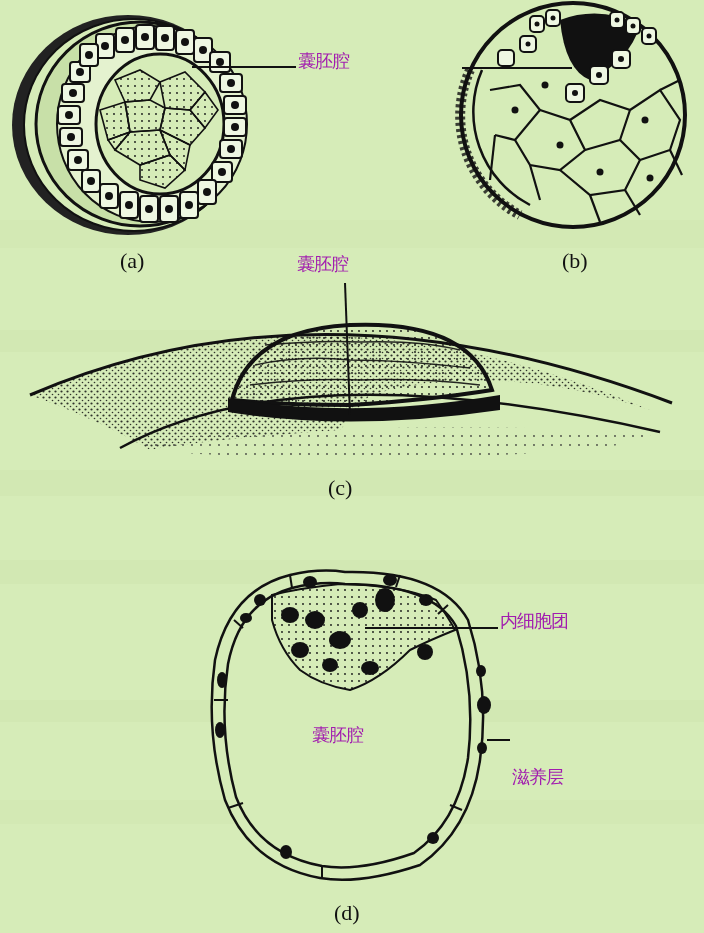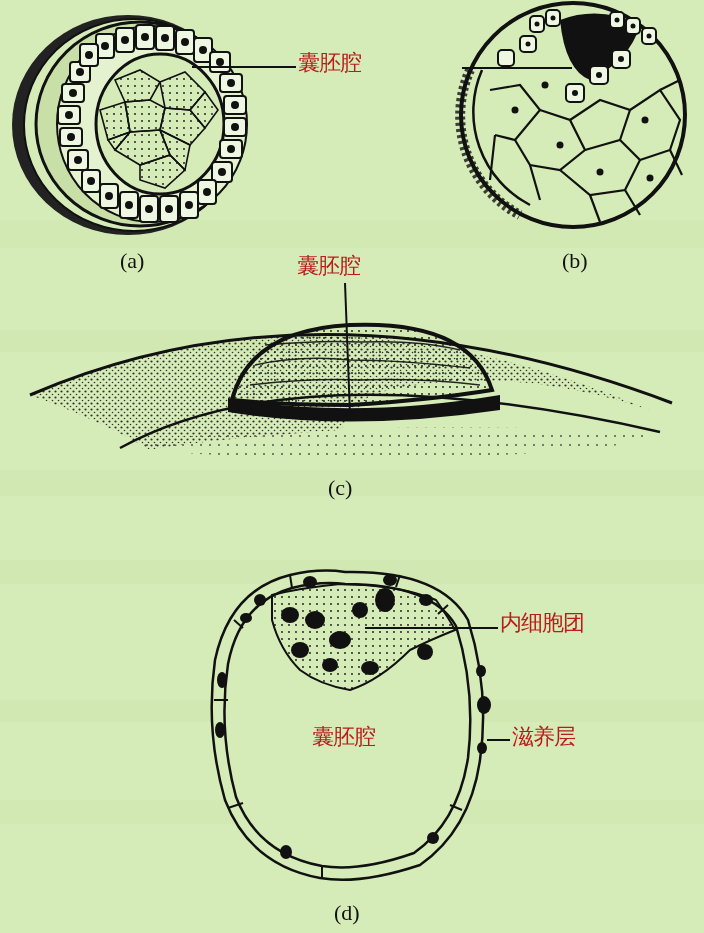--- a/index.html
+++ b/index.html
@@ -6,21 +6,21 @@
   body {
     width: 704px; height: 933px;
     background: #d6ecb8;
     position: relative; overflow: hidden;
     font-family: "DejaVu Serif", "Liberation Serif", serif;
     color: #111;
   }
   .bgtex { position: absolute; inset: 0; }
   .fig { position: absolute; left: 0; top: 0; width: 704px; height: 933px; }
   .label {
-    position: absolute; font-size: 22px; line-height: 1; color: #b91c1c;
+    position: absolute; font-size: 18px; line-height: 1; color: #a21caf;
     font-family: Liberation Serif, serif;
     white-space: nowrap; letter-spacing: -1px;
   }
   .cap {
     position: absolute; font-size: 22px; line-height: 1; color: #111;
     font-family: "Liberation Serif", "DejaVu Serif", serif;
   }
 </style>
 </head>
 <body>
@@ -251,18 +251,18 @@
     </g>
     <line x1="365" y1="628" x2="498" y2="628" stroke="#111" stroke-width="2"></line>
     <line x1="487" y1="740" x2="510" y2="740" stroke="#111" stroke-width="2"></line>
   </g>
 </svg>
 
 <div class="label" style="left:298px; top:52px;">囊胚腔</div>
 <div class="label" style="left:297px; top:255px;">囊胚腔</div>
 <div class="label" style="left:500px; top:612px;">内细胞团</div>
 <div class="label" style="left:312px; top:726px;">囊胚腔</div>
-<div class="label" style="left:512px; top:726px;">滋养层</div>
+<div class="label" style="left:512px; top:768px;">滋养层</div>
 
 <div class="cap" style="left:120px; top:250px;">(a)</div>
 <div class="cap" style="left:562px; top:250px;">(b)</div>
 <div class="cap" style="left:328px; top:477px;">(c)</div>
 <div class="cap" style="left:334px; top:902px;">(d)</div>
 
 </body></html>

